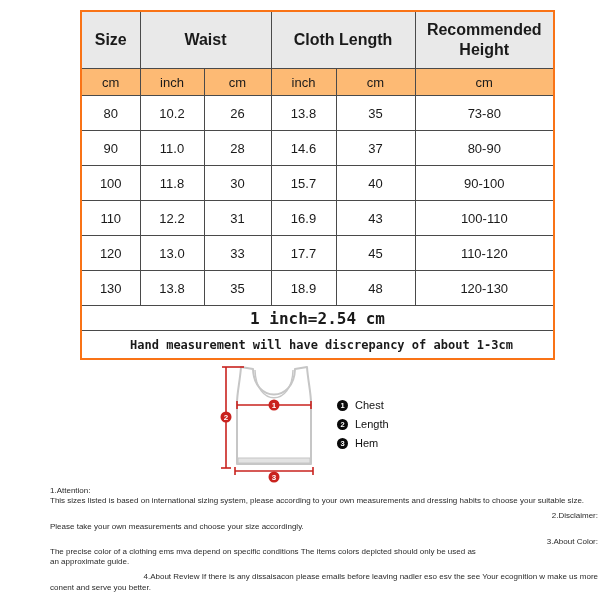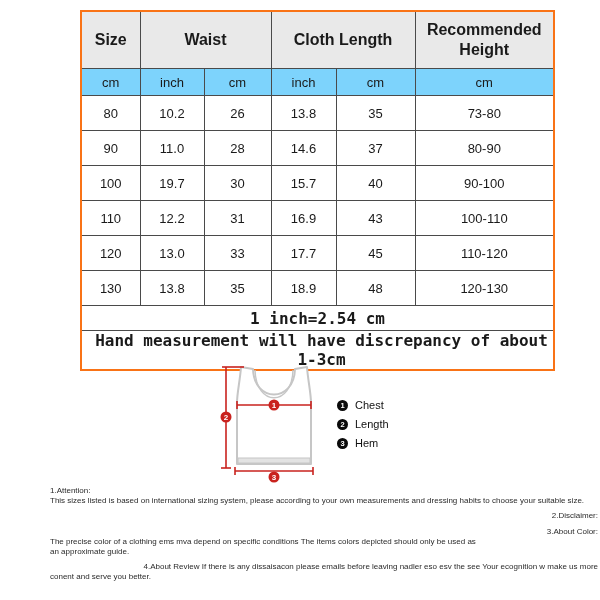--- a/index.html
+++ b/index.html
@@ -15,28 +15,28 @@
     table-layout:fixed;
   }
   .size-chart th,.size-chart td{
     border:1px solid #4a4a4a;text-align:center;vertical-align:middle;
     padding:0;overflow:hidden;
   }
   .size-chart tr.main-header th{
     background:#e9e9e9;font-size:16px;font-weight:bold;height:56px;line-height:1.25;
   }
   .size-chart tr.unit-row th{
-    background:#7dd3fc;font-size:13px;font-weight:normal;height:26px;
+    background:#fdba74;font-size:13px;font-weight:normal;height:26px;
   }
   .size-chart tbody td{font-size:13px;height:34px;background:#fff;}
   .size-chart tfoot td{
     font-family:"DejaVu Sans Mono", monospace;font-weight:bold;background:#fff;
   }
   .size-chart tfoot tr.inch-note td{font-size:16px;height:24px;}
-  .size-chart tfoot tr.hand-note td{font-size:16px;height:27px;padding-left:8px;}
+  .size-chart tfoot tr.hand-note td{font-size:12px;height:27px;padding-left:8px;}
 
   
   .diagram{position:absolute;left:218px;top:361px;}
 
   
   .legend{position:absolute;left:337px;top:399px;display:flex;flex-direction:column;gap:7px;}
   .legend-item{display:flex;align-items:center;gap:7px;}
   .legend-marker{
     width:11px;height:11px;border-radius:50%;background:#0a0a0a;color:#fff;
     font-size:7.5px;line-height:11px;text-align:center;font-weight:bold;flex:0 0 11px;
@@ -90,21 +90,21 @@
     <tr>
       <td>90</td>
       <td>11.0</td>
       <td>28</td>
       <td>14.6</td>
       <td>37</td>
       <td>80-90</td>
     </tr>
     <tr>
       <td>100</td>
-      <td>19.7</td>
+      <td>11.8</td>
       <td>30</td>
       <td>15.7</td>
       <td>40</td>
       <td>90-100</td>
     </tr>
     <tr>
       <td>110</td>
       <td>12.2</td>
       <td>31</td>
       <td>16.9</td>
@@ -193,20 +193,21 @@
     <span class="legend-marker">3</span>
     <span class="legend-label">Hem</span>
   </div>
 </div>
 
 <div class="notes">
   <div class="note-title">1.Attention:</div>
   <div class="note-line">This sizes listed is based on international sizing system, please according to your own measurements and dressing habits to choose your suitable size.</div>
 
   <div class="note-title mt">2.Disclaimer:</div>
+  <div class="note-line">Please take your own measurements and choose your size accordingly.</div>
 
   <div class="note-title mt">3.About Color:</div>
   <div class="note-line">The precise color of a clothing ems mva depend on specific conditions The items colors depicted should only be used as</div>
   <div class="note-line">an approximate guide.</div>
 
   <div class="note-line mt">4.About Review If there is any dissaisacon please emails before leaving nadler eso esv the see Your ecognition w make us more</div>
   <div class="note-line">conent and serve you better.</div>
 </div>
 
 </body></html>

